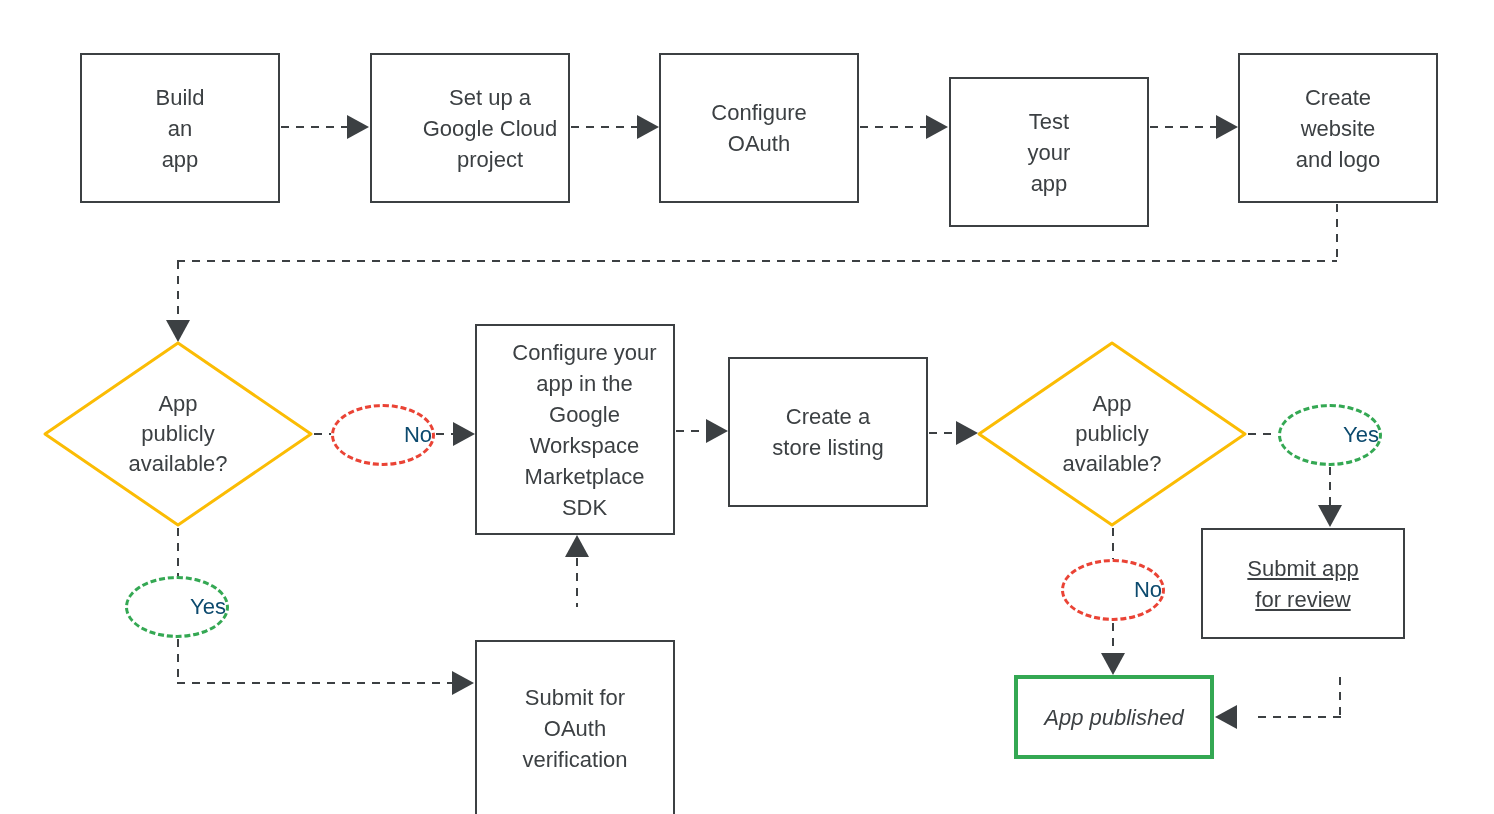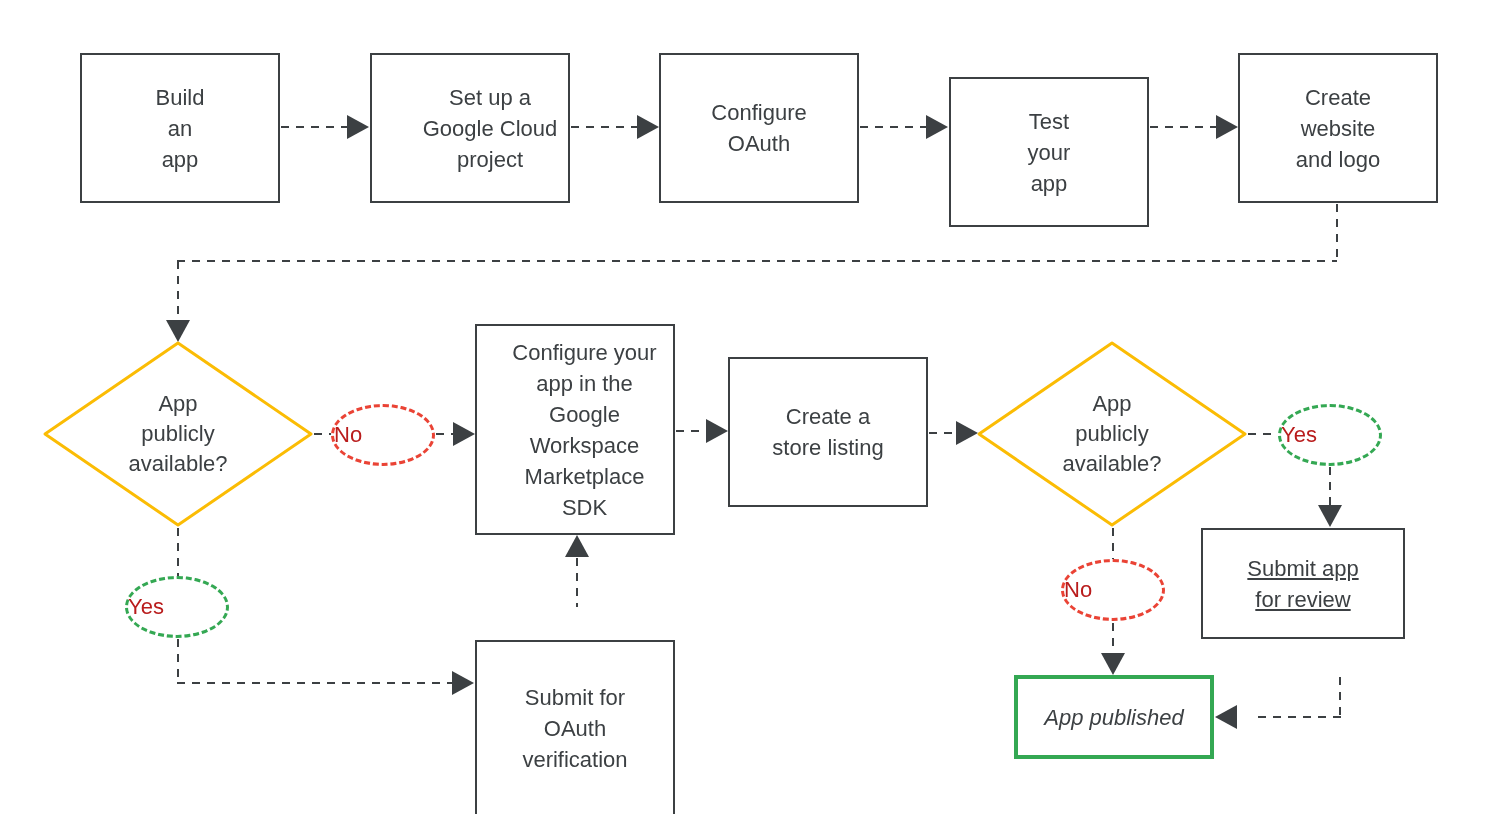--- a/index.html
+++ b/index.html
@@ -54,22 +54,22 @@
 
   
   .oval {
     position: absolute;
     width: 104px;
     height: 62px;
     border-radius: 50%;
     background: #ffffff;
     display: flex;
     align-items: center;
-    justify-content: flex-start;
-    color: #b91c1c;
+    justify-content: flex-end;
+    color: #0c4a6e;
     font-size: 22px;
   }
   .oval.red   { border: 3px dashed #ea4335; }
   .oval.green { border: 3px dashed #34a853; }
 
   
   .hline {
     position: absolute;
     height: 2px;
     background: repeating-linear-gradient(to right, #3c4043 0 8px, transparent 8px 15px);

